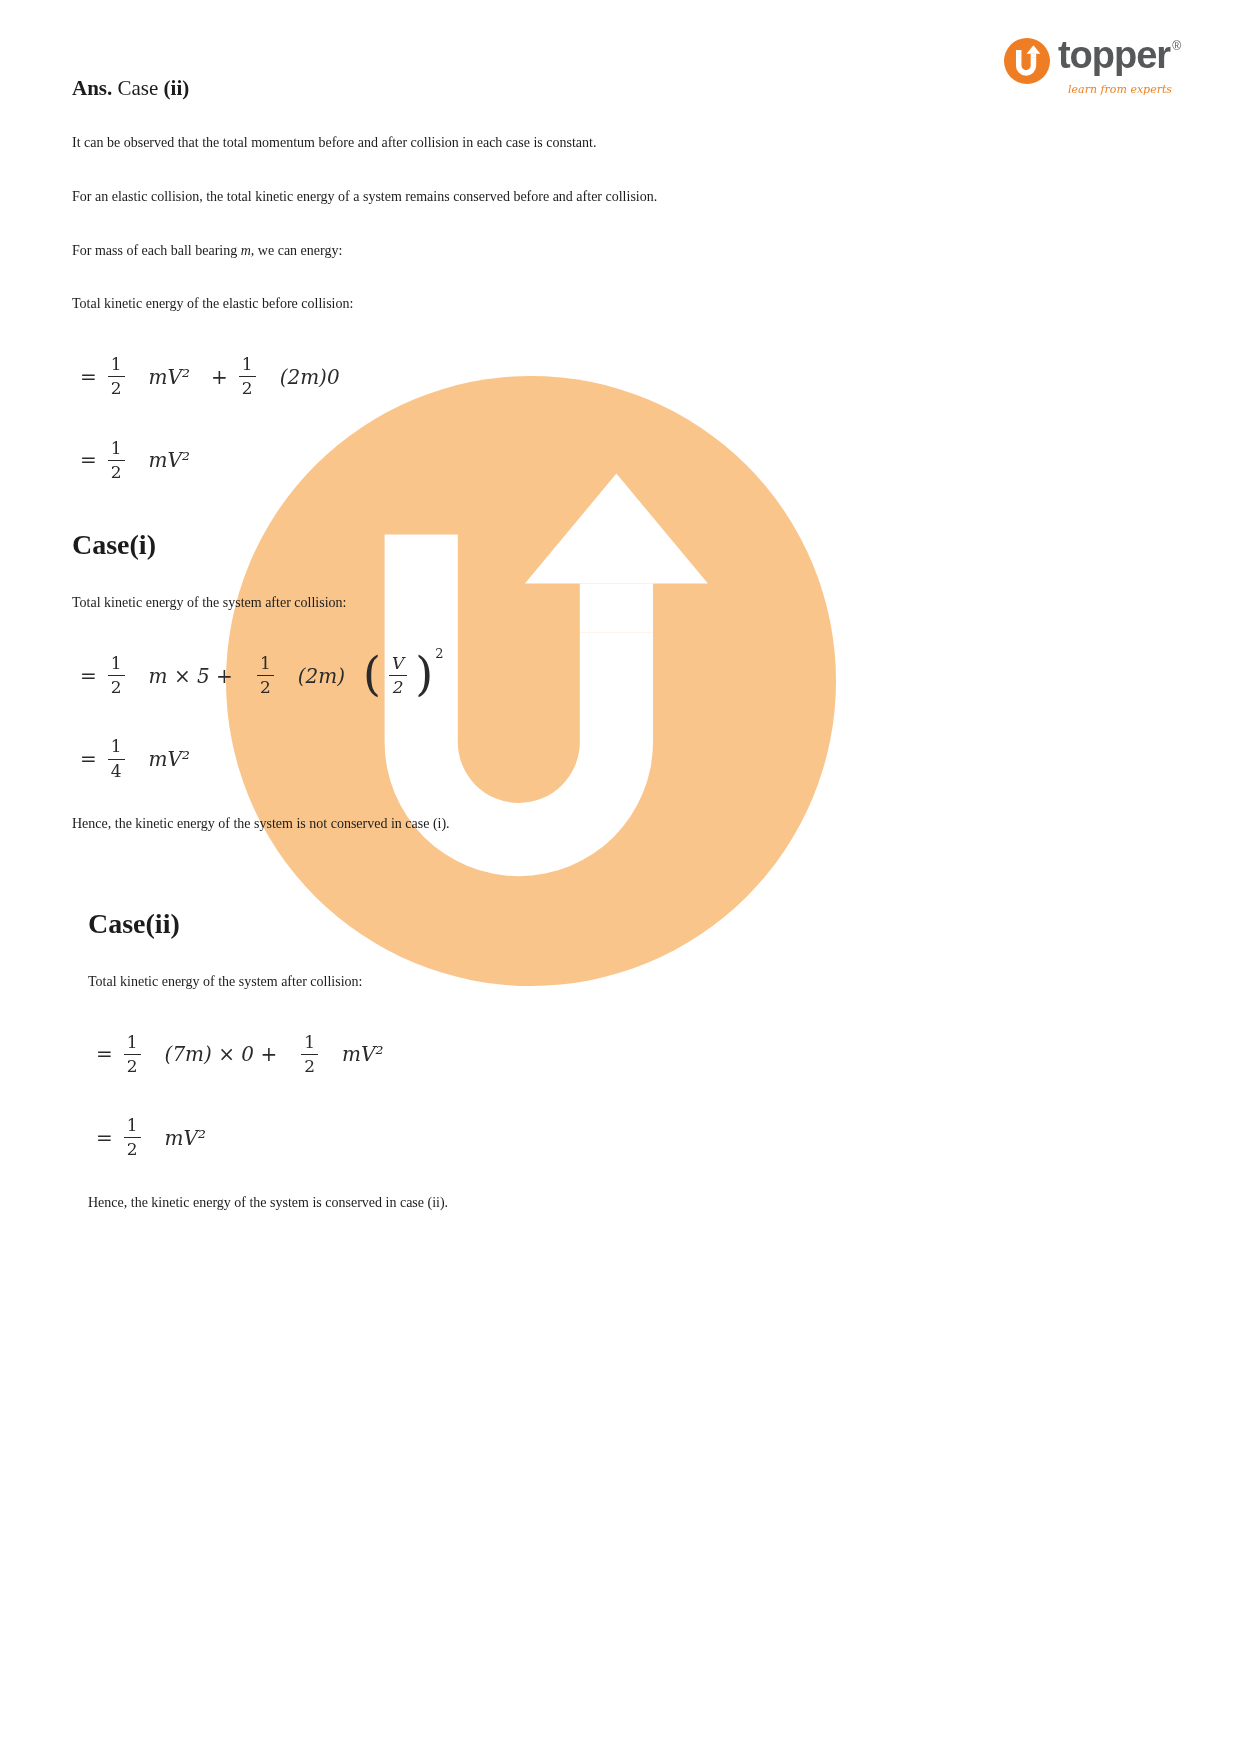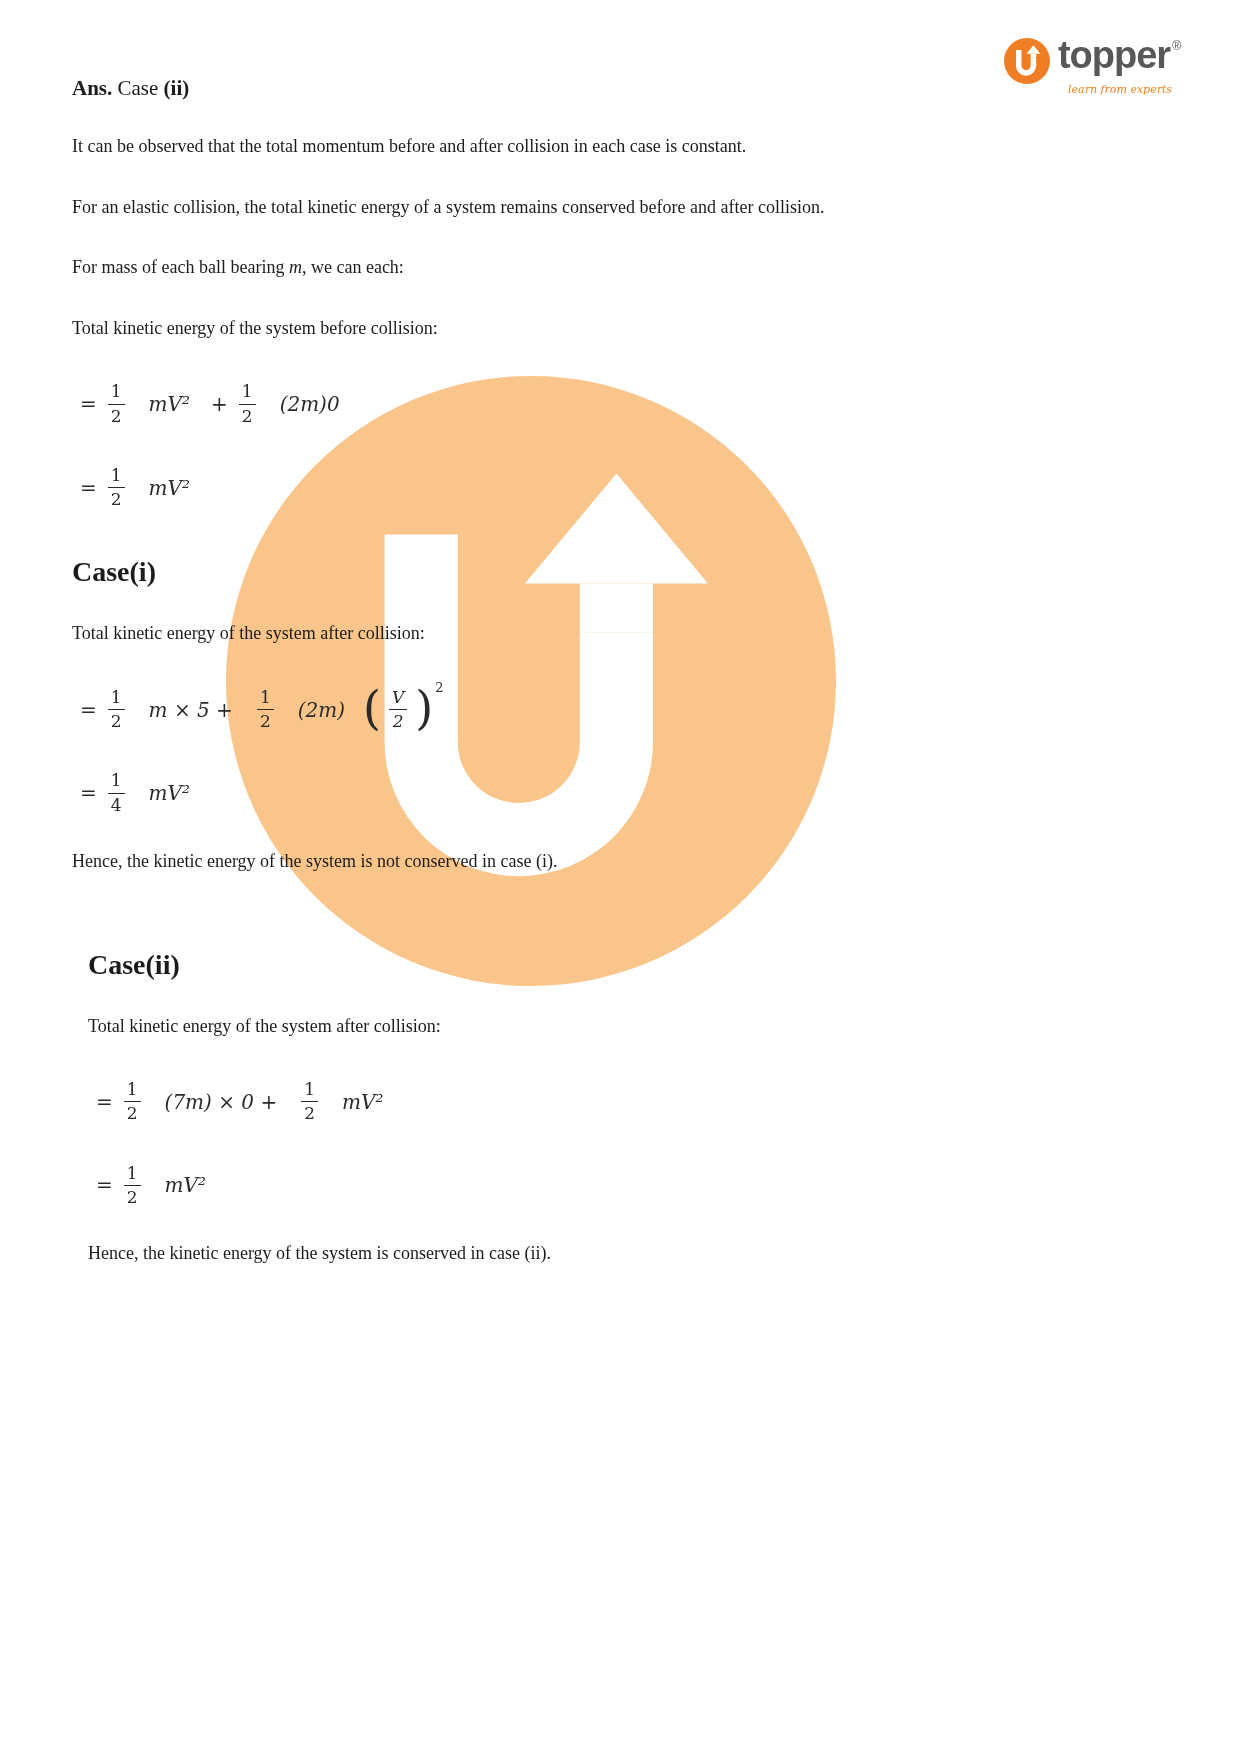--- a/index.html
+++ b/index.html
@@ -24,21 +24,21 @@
     font-size:38px;line-height:1;color:#57585a;letter-spacing:-1px;position:relative;
   }
   .brand-reg{font-size:12px;position:relative;top:-18px;left:2px;color:#57585a;font-weight:normal;}
   .brand-tagline{
     font-family:"DejaVu Serif",serif;font-style:italic;font-size:11px;color:#ef8220;
     margin-top:9px;margin-right:6px;
   }
   
   .ans-line{font-size:21px;margin:18px 0 0 0;}
   .b{font-weight:bold;text-align:center;}
-  p.body-text{font-size:18px;line-height:1.7;margin:30px 0 0 0;max-width:1010px;}
+  p.body-text{font-size:14px;line-height:1.7;margin:30px 0 0 0;max-width:1010px;}
   .heading{font-size:28px;font-weight:bold;margin:46px 0 0 0;}
   .it{font-style:italic;}
   
   .formula{
     font-family:"DejaVu Serif",serif;font-size:20px;font-style:italic;color:#2a2a2a;
     margin:38px 0 0 4px;display:flex;align-items:center;
   }
   .formula .op{font-style:normal;margin:0 4px;}
   .frac{display:inline-flex;flex-direction:column;align-items:center;margin:0 7px;vertical-align:middle;}
   .frac .num{display:block;padding:0 3px 1px 3px;border-bottom:1.4px solid #2a2a2a;font-size:17px;line-height:1.25;font-style:normal;}
@@ -80,23 +80,23 @@
 <div class="page">
 
   <div class="ans-line">
     <span class="b">Ans.</span><span> Case </span><span class="b">(ii)</span>
   </div>
 
   <p class="body-text">It can be observed that the total momentum before and after collision in each case is constant.</p>
 
   <p class="body-text">For an elastic collision, the total kinetic energy of a system remains conserved before and after collision.</p>
 
-  <p class="body-text"><span>For mass of each ball bearing </span><span class="it">m</span><span>, we can each:</span></p>
+  <p class="body-text"><span>For mass of each ball bearing </span><span class="it">m</span><span>, we can energy:</span></p>
 
-  <p class="body-text">Total kinetic energy of the system before collision:</p>
+  <p class="body-text">Total kinetic energy of the elastic before collision:</p>
 
   <div class="formula">
     <span class="op">=</span>
     <span class="frac">
         <span class="num">1</span>
         <span class="den">2</span>
       </span>
     <span class="mtxt">mV²</span>
     <span class="op">+</span>
     <span class="frac">

